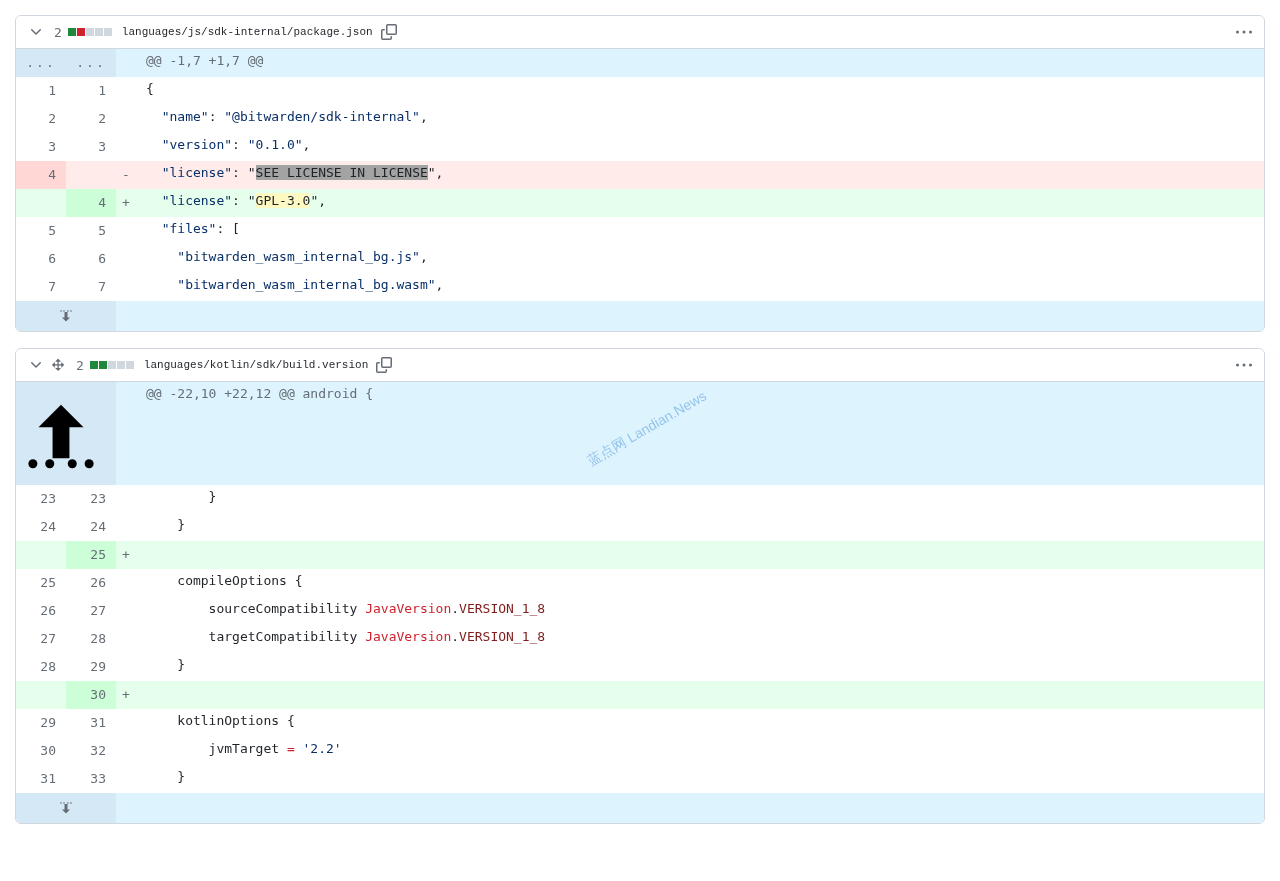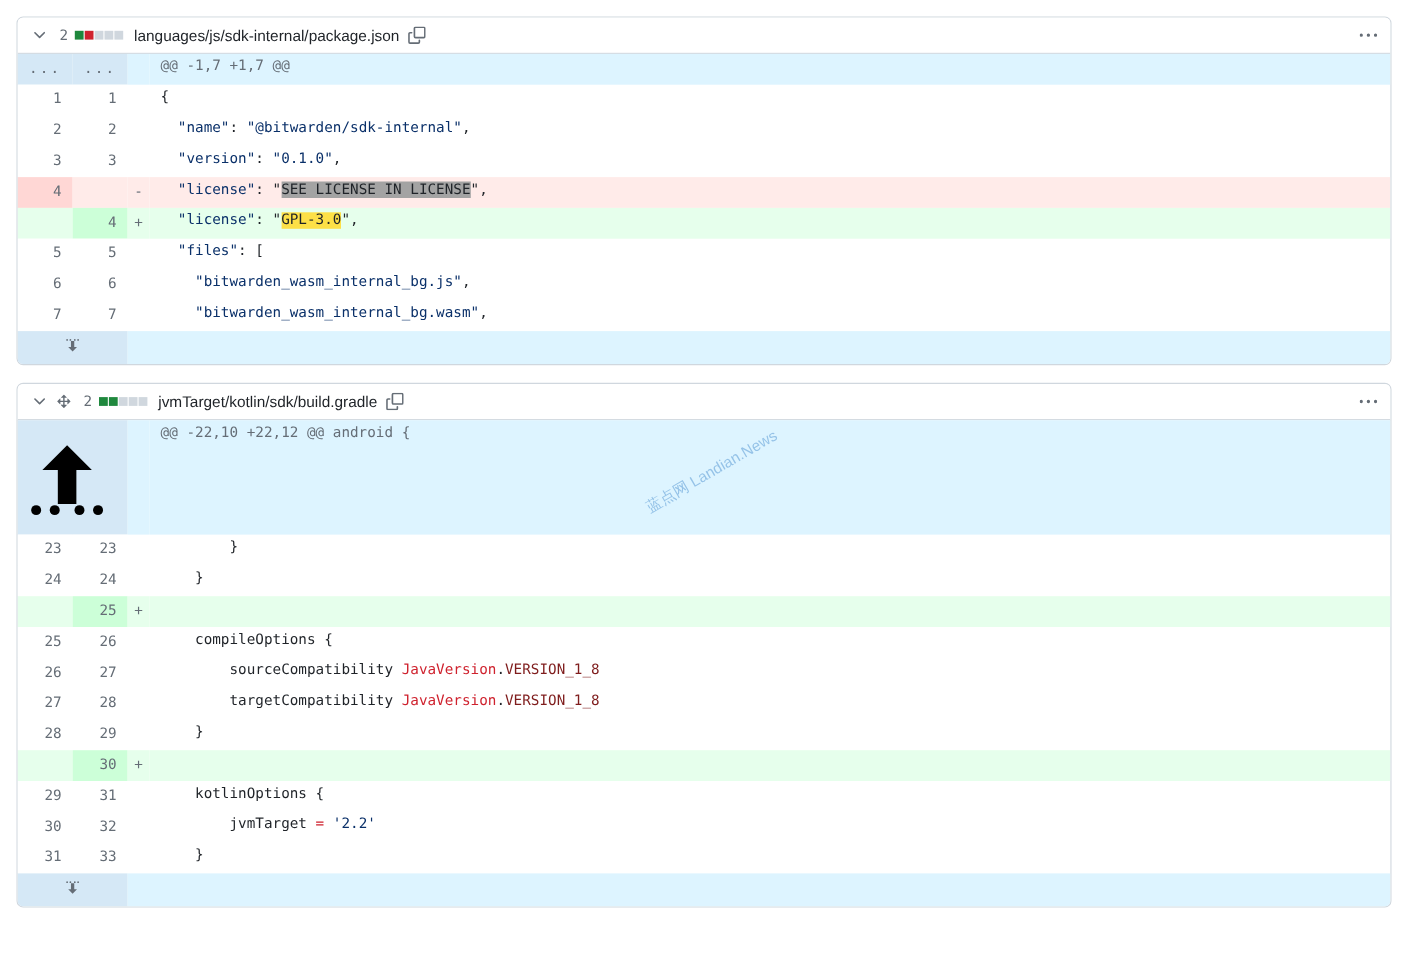--- a/index.html
+++ b/index.html
@@ -51,22 +51,22 @@
   .diffstat span {
     width: 8px;
     height: 8px;
     display: inline-block;
   }
   .diffstat .added { background: #1f883d; }
   .diffstat .removed { background: #cf222e; }
   .diffstat .neutral { background: #d0d7de; }
   .file-path {
     margin-left: 10px;
-    font-family: Liberation Sans, sans-serif;
-    font-size: 14px;
+    font-family: Liberation Mono, monospace;
+    font-size: 11px;
     color: #1f2328;
   }
   .copy-icon {
     margin-left: 8px;
     width: 16px;
     height: 16px;
     fill: #656d76;
     cursor: pointer;
   }
   .spacer { flex: 1; }
@@ -108,21 +108,21 @@
   tr.hunk .num-cell { background: #d5e8f6; }
   tr.hunk .marker-cell, tr.hunk .code-cell { background: #ddf4ff; color: #656d76; }
   tr.context .num-cell { background: #ffffff; }
   tr.removed .num-cell { background: #ffd7d5; }
   tr.removed .num-cell.right { background: #ffebe9; }
   tr.removed .marker-cell, tr.removed .code-cell { background: #ffebe9; }
   tr.added .num-cell { background: #ccffd8; }
   tr.added .num-cell.left { background: #e6ffec; }
   tr.added .marker-cell, tr.added .code-cell { background: #e6ffec; }
   .mark-removed { background: #a3a3a3; }
-  .mark-added { background: #fde047; }
+  .mark-added { background: #fef9c3; }
   .tok-key { color: #0a3069; }
   .tok-str { color: #0a3069; }
   .tok-punc { color: #1f2328; }
   .tok-const { color: #cf222e; text-align: center; }
   .tok-prop { color: #7f1d1d; }
   .expander-row td {
     background: #ddf4ff;
     text-align: center;
     padding: 4px 0;
   }
@@ -253,21 +253,21 @@
             <path d="M8.177.677l2.896 2.896a.25.25 0 01-.177.427H8.75v3h3V4.854a.25.25 0 01.427-.177l2.896 2.896a.25.25 0 010 .354l-2.896 2.896a.25.25 0 01-.427-.177V8.5h-3v3h2.146a.25.25 0 01.177.427l-2.896 2.896a.25.25 0 01-.354 0l-2.896-2.896A.25.25 0 015.854 11.5H7.25v-3h-3v2.146a.25.25 0 01-.427.177L.927 7.927a.25.25 0 010-.354l2.896-2.896A.25.25 0 014.25 4.854V7h3V4H5.104a.25.25 0 01-.177-.427L7.823.677a.25.25 0 01.354 0z" transform="scale(0.85) translate(1.5 1.5)"></path>
           </svg></span>
         <span class="change-count">2</span>
         <span class="diffstat">
           <span class="added"></span>
           <span class="added"></span>
           <span class="neutral"></span>
           <span class="neutral"></span>
           <span class="neutral"></span>
         </span>
-        <a class="file-path">jvmTarget/kotlin/sdk/build.gradle</a>
+        <a class="file-path">languages/kotlin/sdk/build.version</a>
         <span class="copy-icon"><svg viewBox="0 0 16 16">
             <path d="M0 6.75C0 5.784.784 5 1.75 5h1.5a.75.75 0 010 1.5h-1.5a.25.25 0 00-.25.25v7.5c0 .138.112.25.25.25h7.5a.25.25 0 00.25-.25v-1.5a.75.75 0 011.5 0v1.5A1.75 1.75 0 019.25 16h-7.5A1.75 1.75 0 010 14.25z"></path>
             <path d="M5 1.75C5 .784 5.784 0 6.75 0h7.5C15.216 0 16 .784 16 1.75v7.5A1.75 1.75 0 0114.25 11h-7.5A1.75 1.75 0 015 9.25zm1.75-.25a.25.25 0 00-.25.25v7.5c0 .138.112.25.25.25h7.5a.25.25 0 00.25-.25v-7.5a.25.25 0 00-.25-.25z"></path>
           </svg></span>
         <span class="spacer"></span>
         <span class="more-icon"><svg viewBox="0 0 16 16">
             <path d="M3 8a1.5 1.5 0 11-3 0 1.5 1.5 0 013 0zm6.5 0a1.5 1.5 0 11-3 0 1.5 1.5 0 013 0zM16 8a1.5 1.5 0 11-3 0 1.5 1.5 0 013 0z" transform="translate(0 0)"></path>
           </svg></span>
       </div>
       <table class="diff-table">

